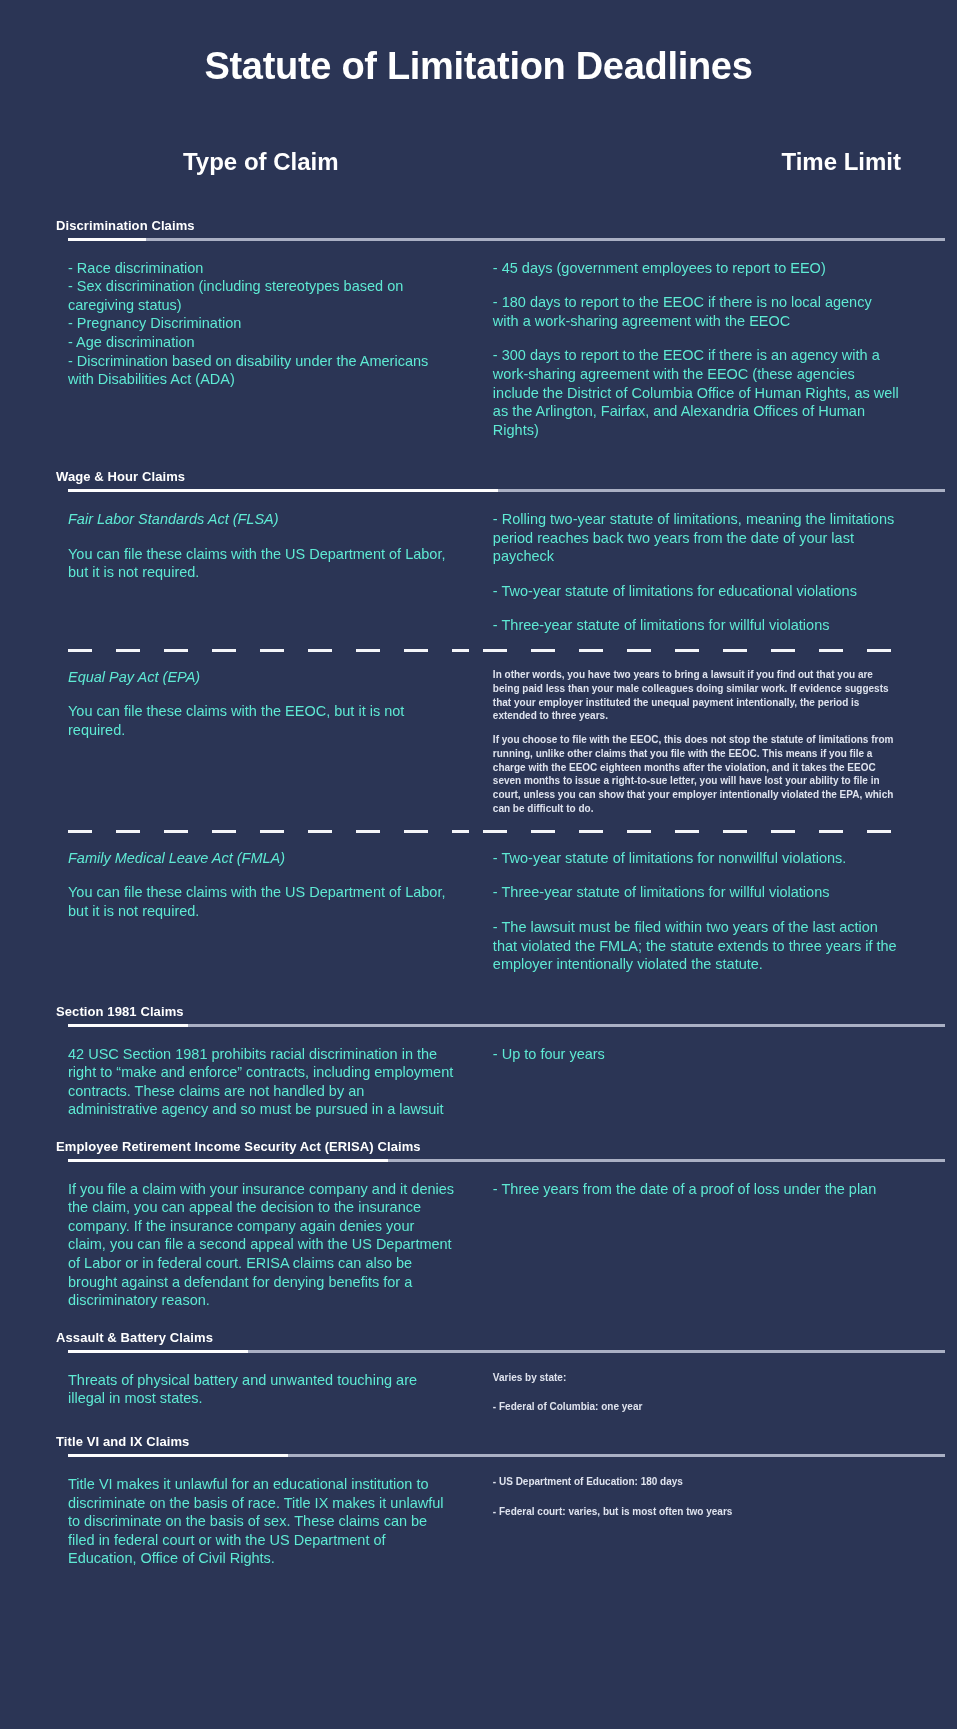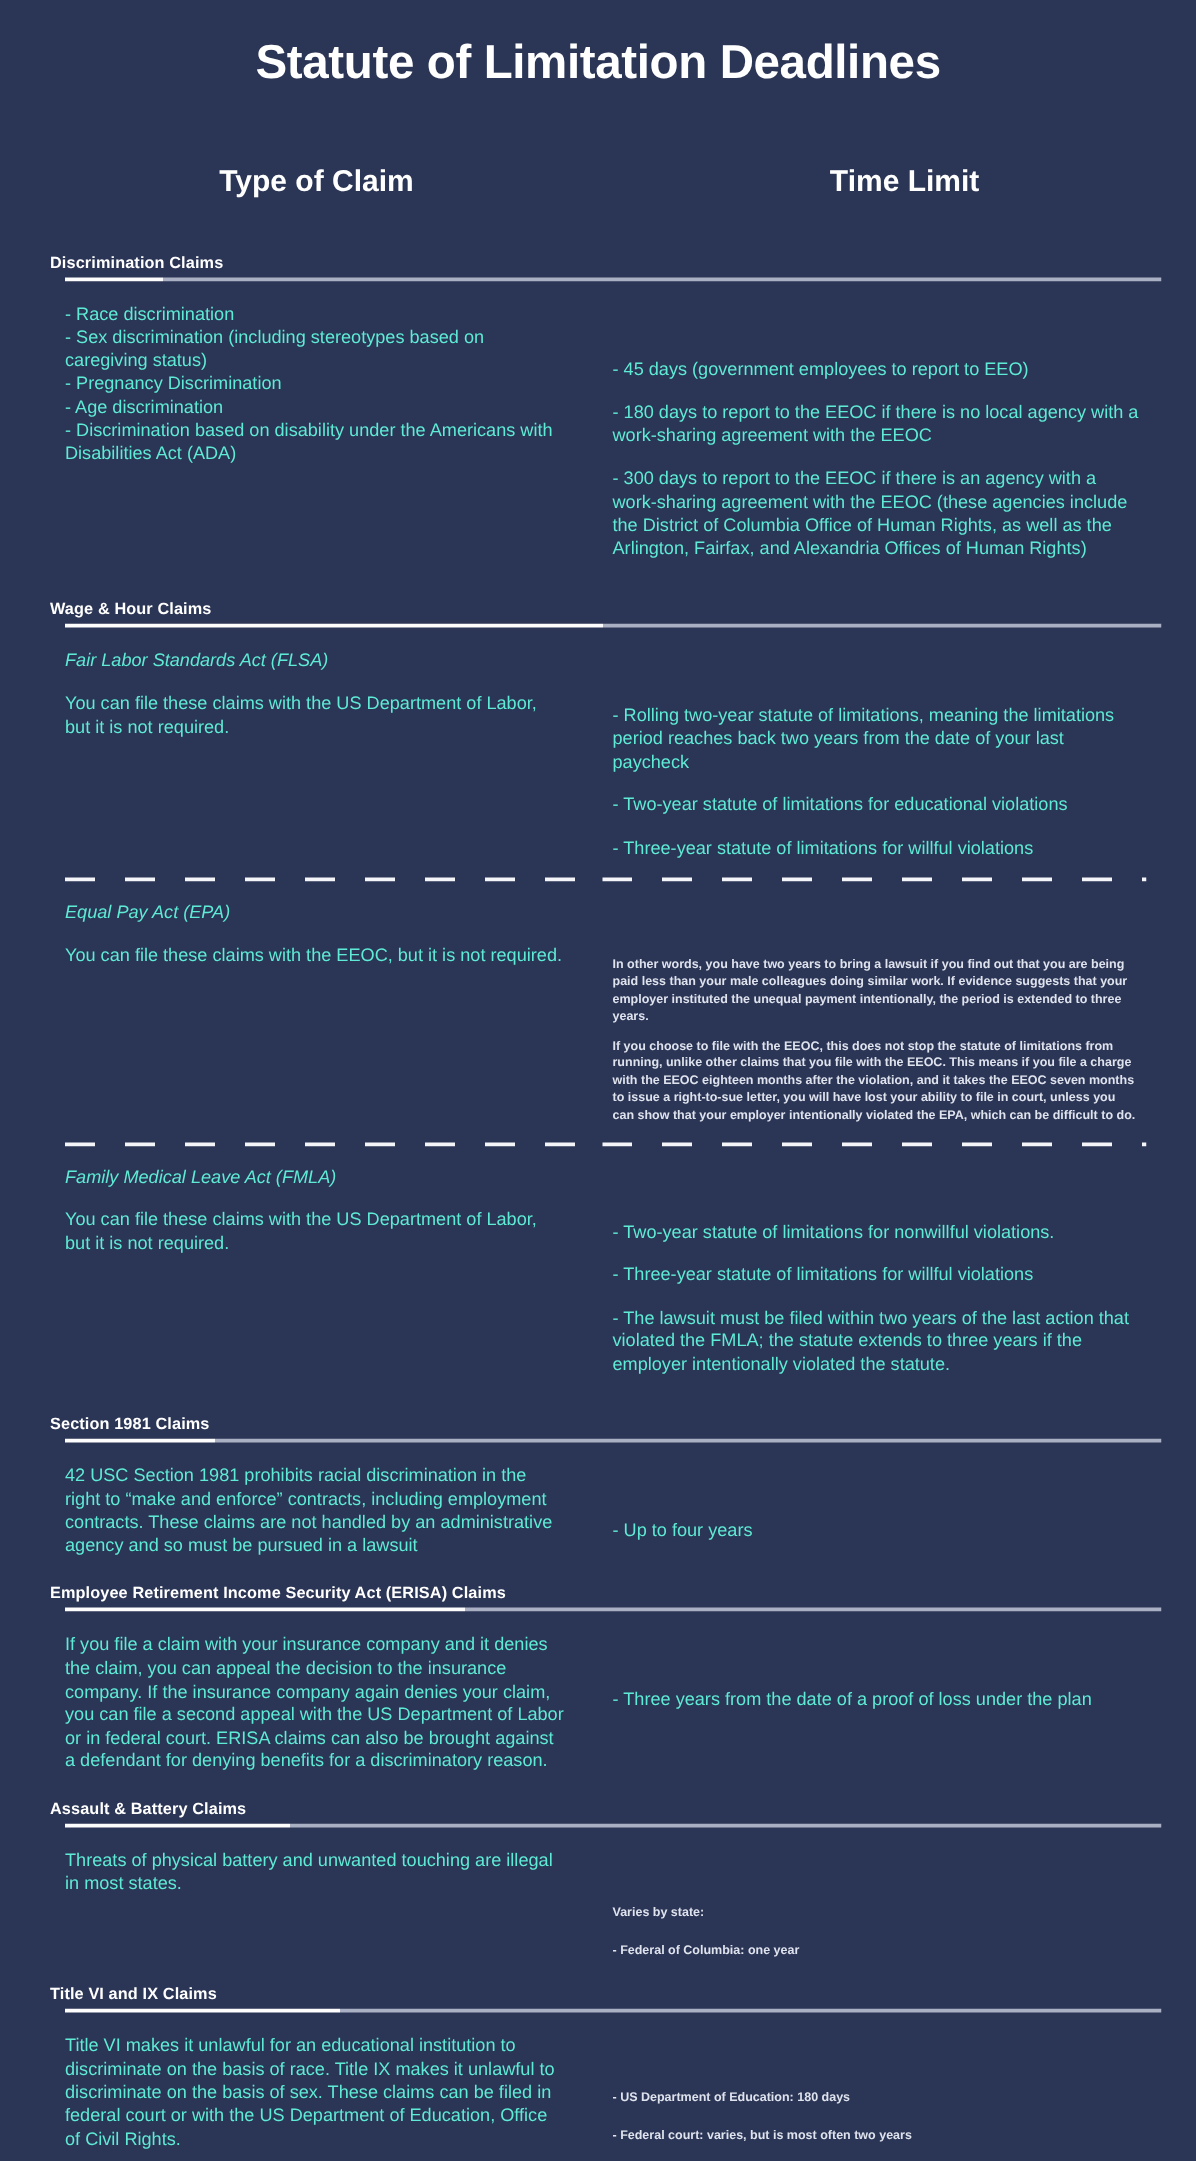--- a/index.html
+++ b/index.html
@@ -15,21 +15,21 @@
     width: 957px;
     min-height: 1729px;
     position: relative;
     overflow-x: hidden;
   }
 
   .page {
     width: 957px;
     min-height: 1729px;
     background: #2b3555;
-    padding: 0;
+    padding: 16px;
     position: relative;
   }
 
   
   .main-title {
     text-align: center;
     color: #ffffff;
     font-size: 38px;
     font-weight: 700;
     letter-spacing: -0.3px;
@@ -42,21 +42,21 @@
     margin-top: 60px;
     padding: 0 40px;
     gap: 24px;
   }
   .col-head {
     color: #ffffff;
     font-size: 24px;
     font-weight: 700;
   }
   .col-head.left  { width: 430px; text-align: center; }
-  .col-head.right { width: 430px; text-align: center; padding-left: 40px;}
+  .col-head.right { width: 430px; text-align: right; padding-left: 40px;}
 
   
   .sections { margin-top: 42px; }
 
   .section { padding: 0 40px; }
 
   .section-title {
     color: #ffffff;
     font-size: 13px;
     font-weight: 700;
@@ -98,21 +98,21 @@
         #fdfdfe 0px, #fdfdfe 220px,
         #aab0c4 220px, #aab0c4 100%);
   }
 
   .row {
     display: flex;
     padding-top: 14px;
     margin-left: 12px;
   }
   .cell-left  { width: 430px; padding-right: 30px; }
-  .cell-right { width: 430px; padding-left: 8px; margin-top: 44px; }
+  .cell-right { width: 430px; padding-left: 8px; }
 
   .txt {
     font-size: 14.5px;
     line-height: 1.28;
     color: #5eead4;
   }
   .txt.small {
     font-size: 10px;
     line-height: 1.38;
     color: #dfe3ee;

